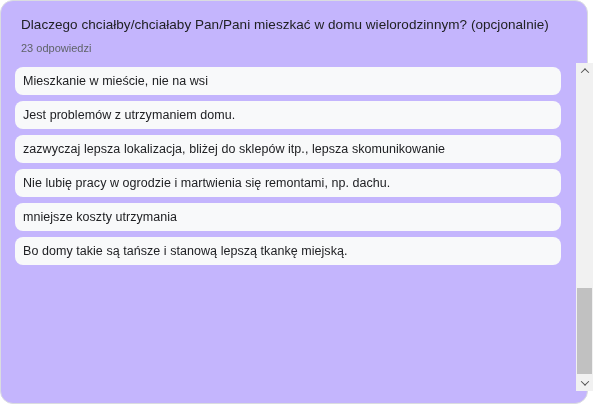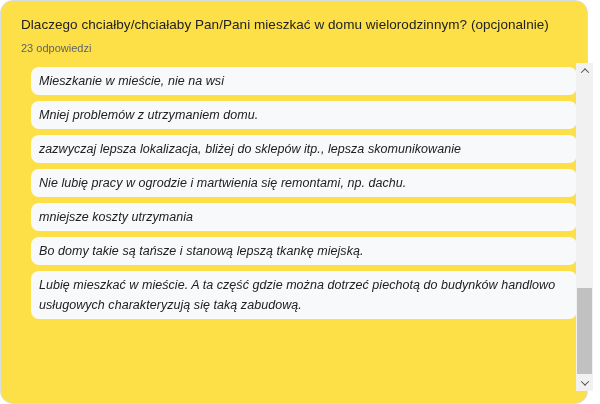--- a/index.html
+++ b/index.html
@@ -6,44 +6,43 @@
   html, body {
     width: 600px; height: 404px;
     background: #ffffff;
     font-family: "Liberation Sans", sans-serif;
     overflow: hidden;
   }
   .card {
     position: absolute;
     left: 0; top: 0;
     width: 588px; height: 404px;
-    background: #fde047;
+    background: #c4b5fd;
     border: 1px solid #dadce0;
     border-radius: 13px;
   }
   .header { position: absolute; left: 20px; top: 0; right: 16px; }
   .title {
     position: absolute; top: 15px; left: 0; width: 560px;
     font-size: 13.5px; line-height: 17px;
     color: #202124;
     letter-spacing: 0.05px;
     white-space: nowrap;
   }
   .count {
     position: absolute; top: 40px; left: 0;
     font-size: 11px; line-height: 14px;
     color: #5f6368;
   }
   .list {
     position: absolute;
-    left: 30px; top: 62px;
+    left: 14px; top: 62px;
     width: 546px; height: 328px;
     padding-top: 4px;
     overflow: hidden;
-    font-style: italic;
   }
   .response-row {
     background: #f8f9fa;
     border-radius: 8px;
     padding: 4px 8px;
     margin-bottom: 6px;
     font-size: 12.5px;
     line-height: 20px;
     color: #202124;
     letter-spacing: 0.05px;
@@ -83,26 +82,25 @@
 
 <div class="card">
 
   <div class="header">
     <div class="title">Dlaczego chciałby/chciałaby Pan/Pani mieszkać w domu wielorodzinnym? (opcjonalnie)</div>
     <div class="count">23 odpowiedzi</div>
   </div>
 
   <div class="list">
       <div class="response-row">Mieszkanie w mieście, nie na wsi</div>
-      <div class="response-row">Mniej problemów z utrzymaniem domu.</div>
+      <div class="response-row">Jest problemów z utrzymaniem domu.</div>
       <div class="response-row">zazwyczaj lepsza lokalizacja, bliżej do sklepów itp., lepsza skomunikowanie</div>
       <div class="response-row">Nie lubię pracy w ogrodzie i martwienia się remontami, np. dachu.</div>
       <div class="response-row">mniejsze koszty utrzymania</div>
       <div class="response-row">Bo domy takie są tańsze i stanową lepszą tkankę miejską.</div>
-      <div class="response-row">Lubię mieszkać w mieście. A ta część gdzie można dotrzeć piechotą do budynków handlowo usługowych charakteryzują się taką zabudową.</div>
     </div>
 
   <div class="scrollbar">
     <div class="sb-btn sb-up">
       <span class="chev up"></span>
     </div>
     <div class="sb-thumb"></div>
     <div class="sb-btn sb-down">
       <span class="chev down"></span>
     </div>

